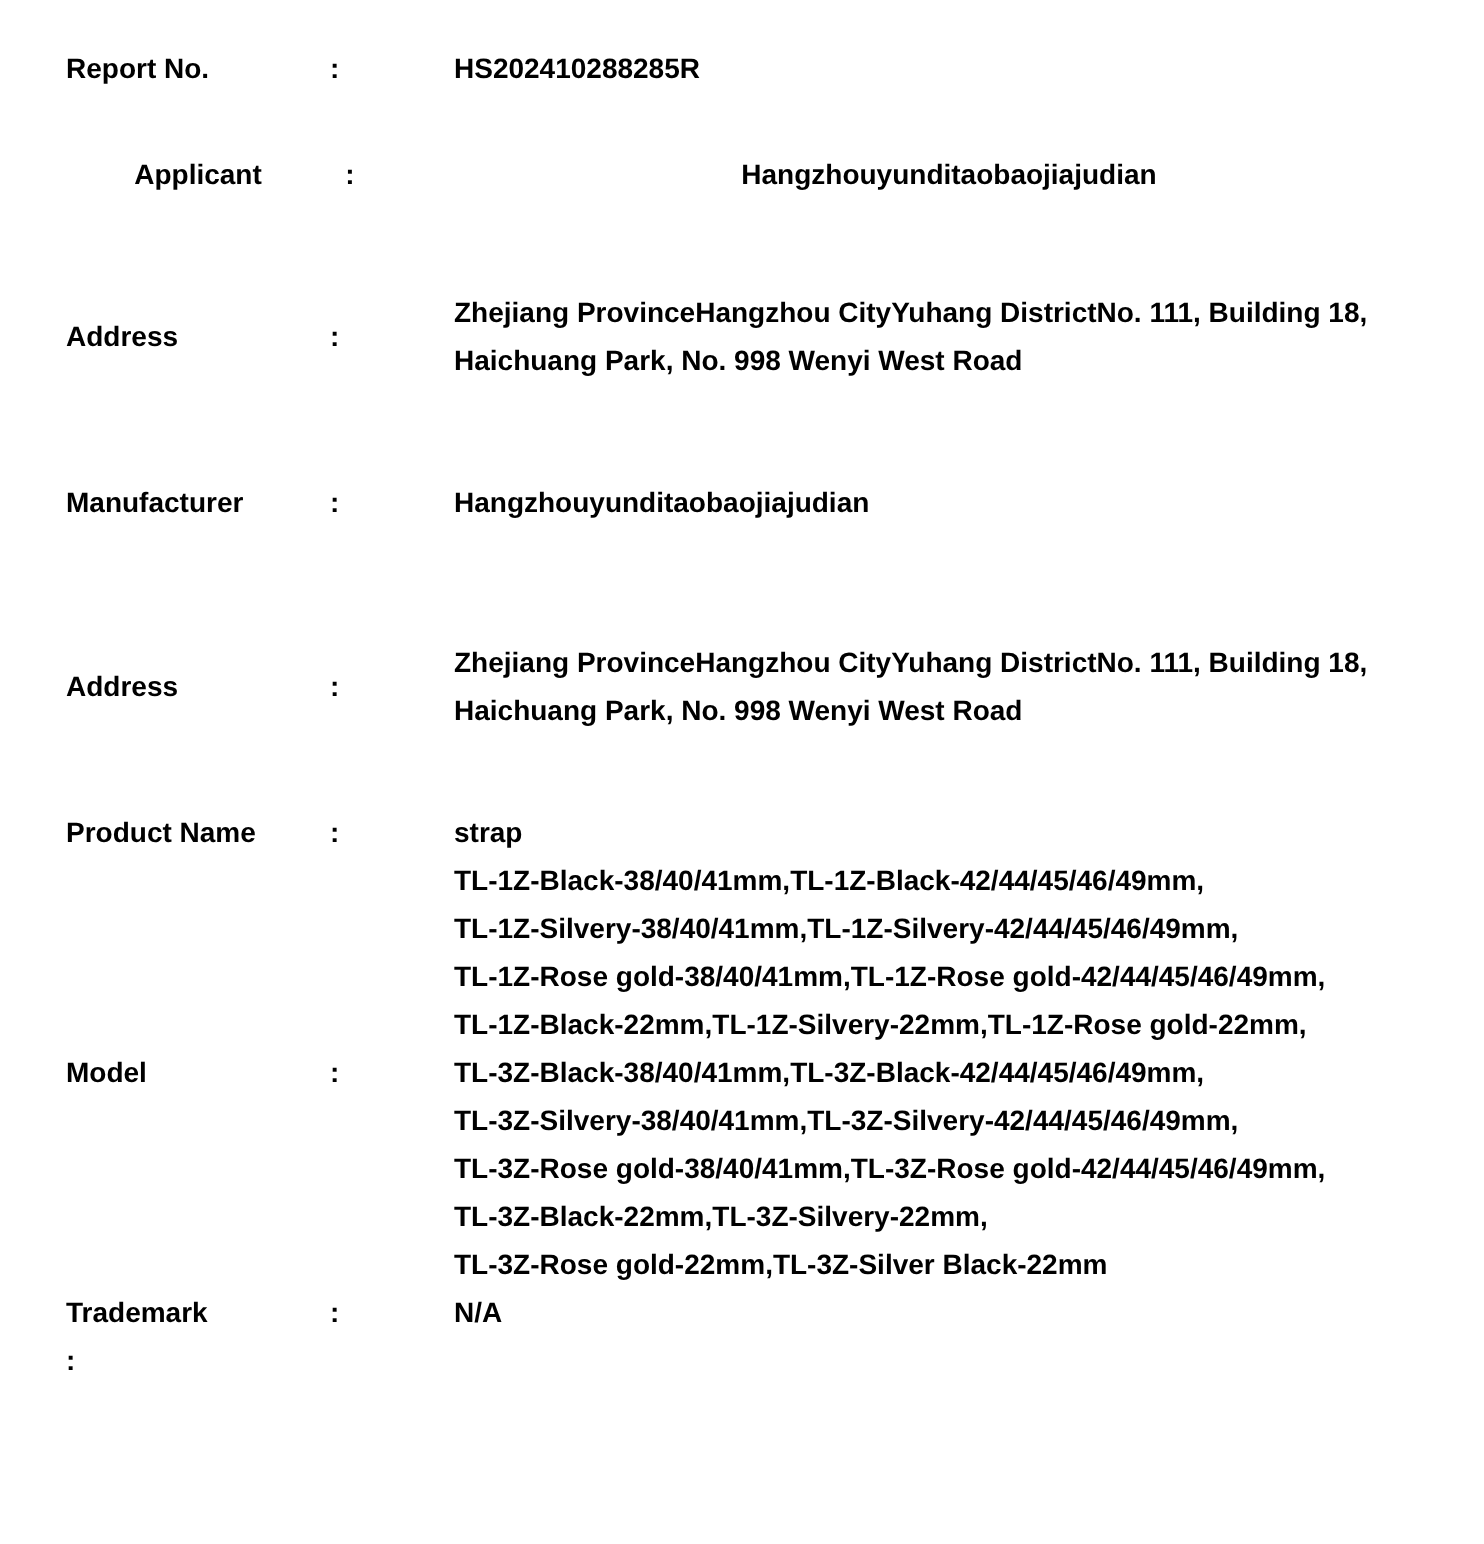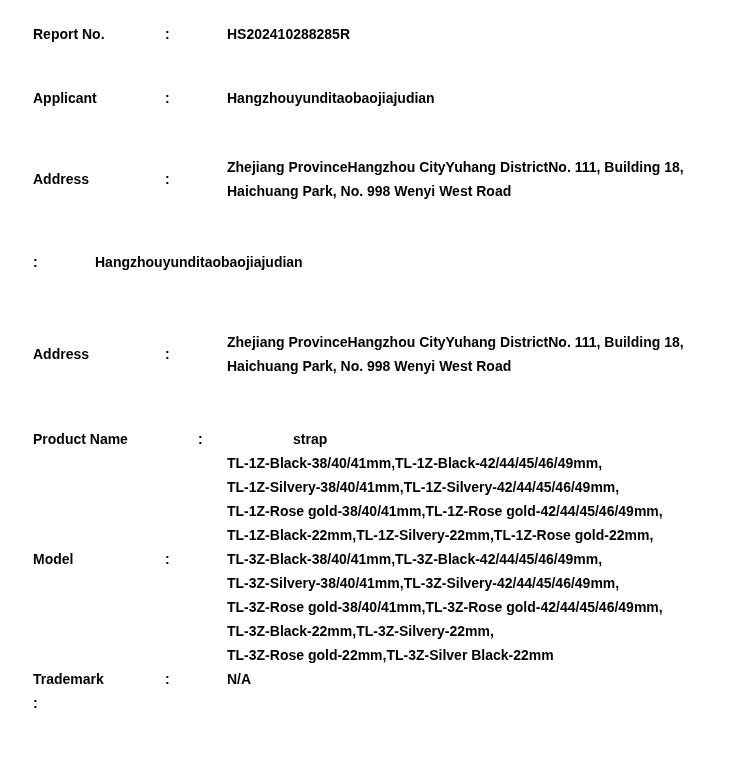--- a/index.html
+++ b/index.html
@@ -38,25 +38,25 @@
   
   .row.center-colon .colon,
   .row.center-colon .label {
     align-self: center;
   }
   .value {
     flex: 1 1 auto;
     padding-left: 42px;
   }
   .r-report       { margin-top: 22px; }
-  .r-applicant    { margin-top: 40px; }
+  .r-applicant    { margin-top: 29px; text-align: center; }
   .r-addr1        { margin-top: 45px; }
   .r-manufacturer { margin-top: 47px; }
   .r-addr2        { margin-top: 56px; }
-  .r-product      { margin-top: 49px; gap: 33px; }
+  .r-product      { margin-top: 37px; }
   .r-model, .r-trademark, .r-date { margin-top: 0; }
 </style>
 </head>
 <body>
 
 <div class="doc">
 
   <div class="row r-report">
     <div class="label">Report No.</div>
     <div class="colon">:</div>
@@ -72,20 +72,21 @@
   <div class="row center-colon r-addr1">
     <div class="label">Address</div>
     <div class="colon">:</div>
     <div class="value">
       <div>Zhejiang ProvinceHangzhou CityYuhang DistrictNo. 111, Building 18,</div>
       <div>Haichuang Park, No. 998 Wenyi West Road</div>
     </div>
   </div>
 
   <div class="row r-manufacturer">
+    <div class="label">Manufacturer</div>
     <div class="colon">:</div>
     <div class="value">Hangzhouyunditaobaojiajudian</div>
   </div>
 
   <div class="row center-colon r-addr2">
     <div class="label">Address</div>
     <div class="colon">:</div>
     <div class="value">
       <div>Zhejiang ProvinceHangzhou CityYuhang DistrictNo. 111, Building 18,</div>
       <div>Haichuang Park, No. 998 Wenyi West Road</div>

